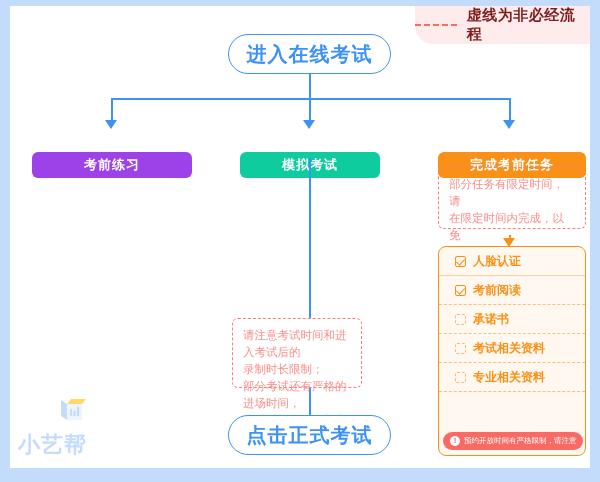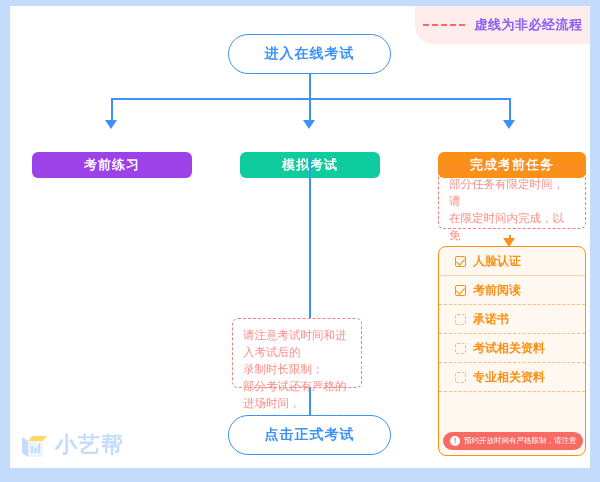--- a/index.html
+++ b/index.html
@@ -43,42 +43,42 @@
     align-items: center;
     justify-content: center;
     gap: 10px;
   }
   .legend-dash {
     width: 42px;
     height: 0;
     border-top: 2px dashed #fa6a64;
   }
   .legend-text {
-    color: #8b5cf6;
-    font-size: 13px;
+    color: #7f1d1d;
+    font-size: 15px;
     font-weight: bold;
     letter-spacing: 0.5px;
   }
 
   
   .node {
     position: absolute;
     box-sizing: border-box;
     display: flex;
     align-items: center;
     justify-content: center;
     font-weight: bold;
     letter-spacing: 1px;
   }
   .node-outline {
     border: 1.5px solid #3d92f7;
     border-radius: 20px;
     color: #3d92f7;
     background: #ffffff;
-    font-size: 14px;
+    font-size: 20px;
   }
   .node-solid {
     border-radius: 6px;
     color: #ffffff;
     font-size: 13px;
     margin-top: 20px;
   }
 
   #node-start  { left: 218px; top: 28px;  width: 163px; height: 40px; }
   #node-final  { left: 218px; top: 409px; width: 163px; height: 40px; }
@@ -209,20 +209,21 @@
   }
 
   
   .logo {
     position: absolute;
     left: 8px;
     bottom: 8px;
     display: flex;
     align-items: flex-end;
     gap: 7px;
+    flex-direction: column;
   }
   .logo-mark { position: relative; width: 30px; height: 30px; }
   .logo-text {
     color: #c3dcfb;
     font-size: 22px;
     font-weight: bold;
     letter-spacing: 1px;
   }
 </style>
 </head>

